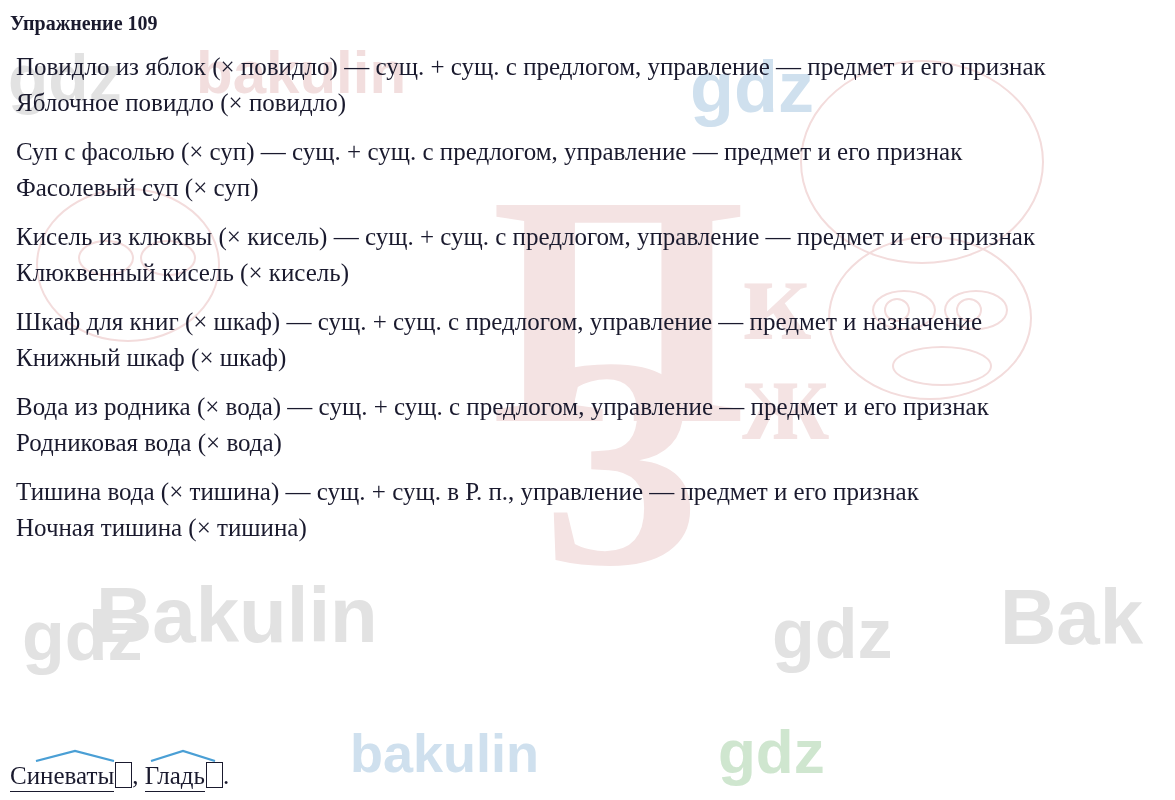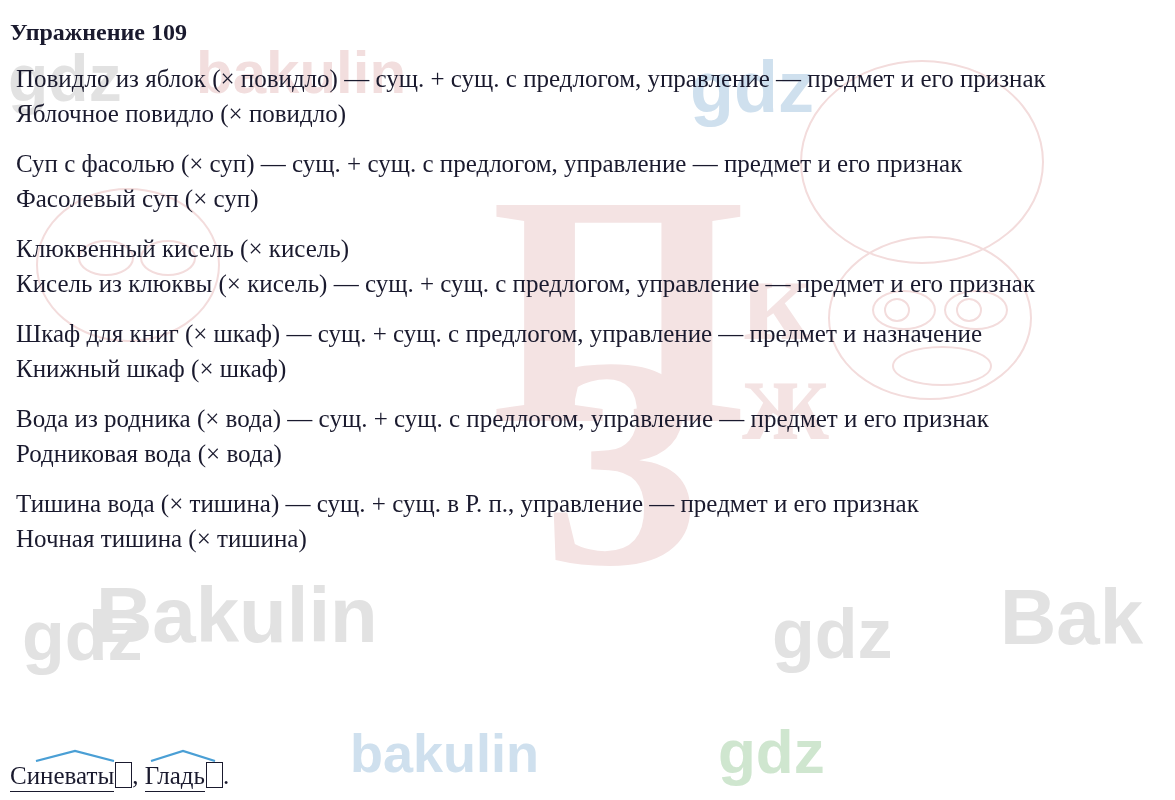--- a/index.html
+++ b/index.html
@@ -49,24 +49,24 @@
 
   
   .doc {
     position: relative;
     z-index: 2;
     padding: 6px 8px 0 8px;
     box-sizing: border-box;
     width: 1175px;
   }
   .ex-title {
-    font-size: 24px;
+    font-size: 20px;
     font-weight: bold;
     line-height: 1.2;
-    margin: 12px 0 14px 2px;
+    margin: 5px 0 14px 2px;
   }
   .pair {
     margin: 0 0 8px 8px;
   }
   .line {
     font-size: 25px;
     line-height: 1.42;
     white-space: normal;
   }
   .line.analysis {
@@ -157,22 +157,22 @@
     <div class="line analysis">Повидло из яблок (× повидло) — сущ. + сущ. с предлогом, управление — предмет и его признак</div>
     <div class="line short">Яблочное повидло (× повидло)</div>
   </div>
 
   <div class="pair">
     <div class="line analysis">Суп с фасолью (× суп) — сущ. + сущ. с предлогом, управление — предмет и его признак</div>
     <div class="line short">Фасолевый суп (× суп)</div>
   </div>
 
   <div class="pair">
+    <div class="line analysis">Кисель из клюквы (× кисель) — сущ. + сущ. с предлогом, управление — предмет и его признак</div>
     <div class="line short">Клюквенный кисель (× кисель)</div>
-    <div class="line analysis">Кисель из клюквы (× кисель) — сущ. + сущ. с предлогом, управление — предмет и его признак</div>
   </div>
 
   <div class="pair">
     <div class="line analysis">Шкаф для книг (× шкаф) — сущ. + сущ. с предлогом, управление — предмет и назначение</div>
     <div class="line short">Книжный шкаф (× шкаф)</div>
   </div>
 
   <div class="pair">
     <div class="line analysis">Вода из родника (× вода) — сущ. + сущ. с предлогом, управление — предмет и его признак</div>
     <div class="line short">Родниковая вода (× вода)</div>

